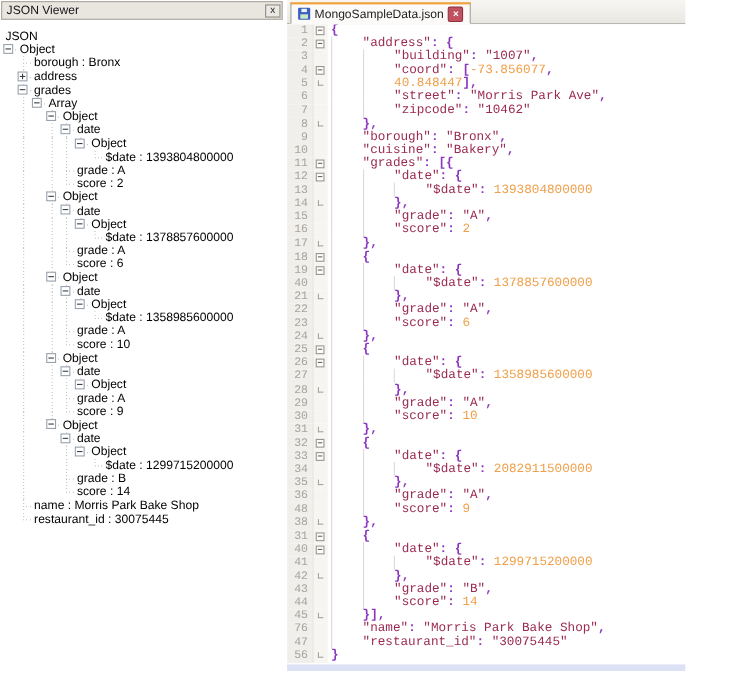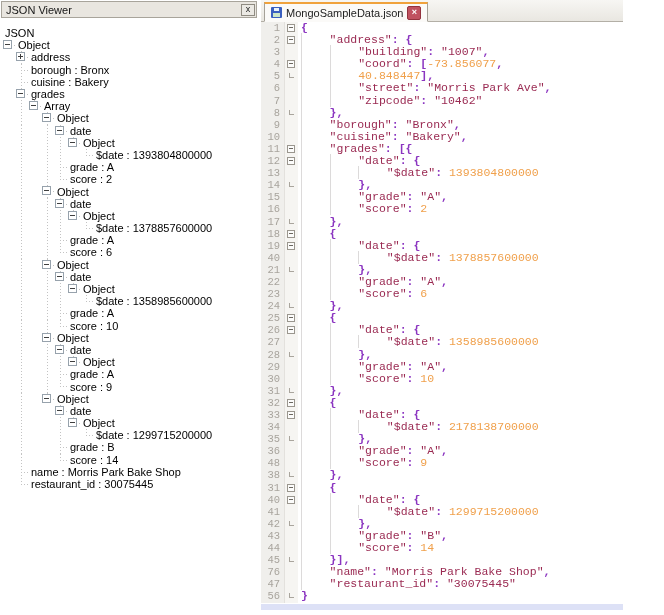--- a/index.html
+++ b/index.html
@@ -76,34 +76,29 @@
           <span class="tlabel">JSON</span>
         </div>
         <div class="trow">
           <span class="unit own half nostub">
             <span class="tbox"></span>
           </span>
           <span class="tlabel">Object</span>
         </div>
         <div class="trow">
           <span class="unit"></span>
-          <span class="unit own">
-            <span class="tbox plus"></span>
-          </span>
-          <span class="tlabel">address</span>
-        </div>
-        <div class="trow">
-          <span class="unit"></span>
           <span class="unit own"></span>
           <span class="tlabel">borough : Bronx</span>
         </div>
         <div class="trow">
           <span class="unit"></span>
-          <span class="unit own"></span>
-          <span class="tlabel">cuisine : Bakery</span>
+          <span class="unit own">
+            <span class="tbox plus"></span>
+          </span>
+          <span class="tlabel">address</span>
         </div>
         <div class="trow">
           <span class="unit"></span>
           <span class="unit own">
             <span class="tbox"></span>
           </span>
           <span class="tlabel">grades</span>
         </div>
         <div class="trow">
           <span class="unit"></span>
@@ -604,21 +599,21 @@
         <div class="cl">
           <span class="ln">33</span>
           <span class="fm">
             <span class="fbox"></span>
           </span>
           <span class="lt"><span class="ig">    </span><span class="ig">    </span><span class="s">"date"</span><span class="p">:</span> <span class="p">{</span></span>
         </div>
         <div class="cl">
           <span class="ln">34</span>
           <span class="fm"></span>
-          <span class="lt"><span class="ig">    </span><span class="ig">    </span><span class="ig">    </span><span class="s">"$date"</span><span class="p">:</span> <span class="nm">2178138700000</span></span>
+          <span class="lt"><span class="ig">    </span><span class="ig">    </span><span class="ig">    </span><span class="s">"$date"</span><span class="p">:</span> <span class="nm">2082911500000</span></span>
         </div>
         <div class="cl">
           <span class="ln">35</span>
           <span class="fm">
             <span class="fend"></span>
           </span>
           <span class="lt"><span class="ig">    </span><span class="ig">    </span><span class="p">}</span><span class="p">,</span></span>
         </div>
         <div class="cl">
           <span class="ln">36</span>

